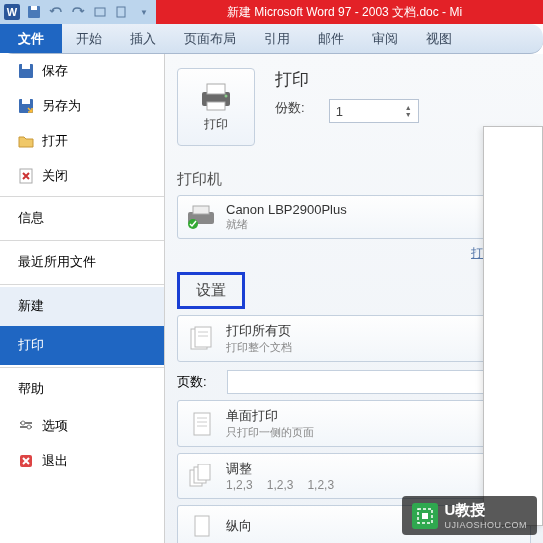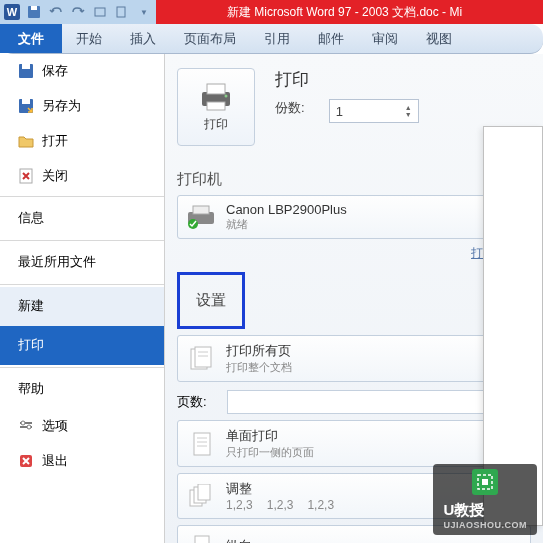--- a/index.html
+++ b/index.html
@@ -29,28 +29,28 @@
 .copy-input { width: 90px; height: 24px; border: 1px solid #b8c4d4; background: #fff; padding: 0 6px; font-size: 13px; display: flex; align-items: center; justify-content: space-between; }
 .spinners { display: flex; flex-direction: column; font-size: 7px; color: #666; line-height: 7px; }
 .section-label { font-size: 15px; color: #555; margin-top: 24px; display: flex; align-items: center; justify-content: space-between; }
 .info-i { width: 14px; height: 14px; border: 1px solid #9bb3d0; border-radius: 50%; color: #6a8cb8; font-size: 10px; display: inline-flex; align-items: center; justify-content: center; font-style: italic; font-family: serif; }
 .dropdown { margin-top: 6px; border: 1px solid #c4d0de; background: linear-gradient(#fefefe,#f2f6fa); border-radius: 3px; padding: 6px 8px; display: flex; align-items: center; gap: 8px; cursor: pointer; position: relative; }
 .dropdown .dd-text { flex: 1; font-size: 13px; color: #333; }
 .dropdown .dd-sub { font-size: 11px; color: #888; }
 .dropdown .dd-arrow { font-size: 9px; color: #555; }
 .dd-icon { width: 32px; height: 28px; flex-shrink: 0; display: flex; align-items: center; justify-content: center; }
 .link { text-align: right; font-size: 12px; color: #5577aa; text-decoration: underline; margin-top: 6px; cursor: pointer; }
-.settings-box { border: 3px solid #1a3fd4; padding: 16px 16px; display: inline-block; margin-top: 10px; font-size: 15px; color: #444; }
+.settings-box { border: 3px solid #1a3fd4; padding: 6px 16px; display: inline-block; margin-top: 10px; font-size: 15px; color: #444; }
 .pages-row { display: flex; align-items: center; gap: 20px; margin-top: 8px; font-size: 13px; }
 .pages-input { flex: 1; height: 24px; border: 1px solid #c4d0de; background: #fff; }
 .collate-row { display: flex; gap: 14px; font-size: 12px; color: #888; padding-left: 42px; }
 .preview { position: absolute; right: 0; top: 72px; width: 60px; height: 400px; background: #fff; border: 1px solid #c0c0c0; box-shadow: -2px 2px 6px rgba(0,0,0,0.1); }
-.watermark { position: absolute; right: 6px; bottom: 8px; display: flex; align-items: center; gap: 6px; background: rgba(0,0,0,0.65); padding: 5px 10px; border-radius: 4px; color: #fff; font-size: 15px; font-weight: bold; flex-direction: column; }
+.watermark { position: absolute; right: 6px; bottom: 8px; display: flex; align-items: center; gap: 6px; background: rgba(0,0,0,0.65); padding: 5px 10px; border-radius: 4px; color: #fff; font-size: 15px; font-weight: bold; }
 .wm-logo { width: 26px; height: 26px; background: #2fa84f; border-radius: 3px; display: flex; align-items: center; justify-content: center; color: #fff; font-size: 14px; font-weight: bold; position: relative; }
-.wm-sub { font-size: 9px; color: #ccc; font-weight: bold; letter-spacing: 0.5px; }
+.wm-sub { font-size: 9px; color: #ccc; font-weight: normal; letter-spacing: 0.5px; }
 </style>
 </head>
 <body>
 
 <div class="titlebar-wrap">
   <div class="tb-left">
     <span class="tb-icon">
         <svg width="16" height="16">
           <rect width="16" height="16" rx="2" fill="#2b579a"></rect>
           <text x="8" y="12" font-size="11" fill="#fff" text-anchor="middle" font-weight="bold">W</text>

